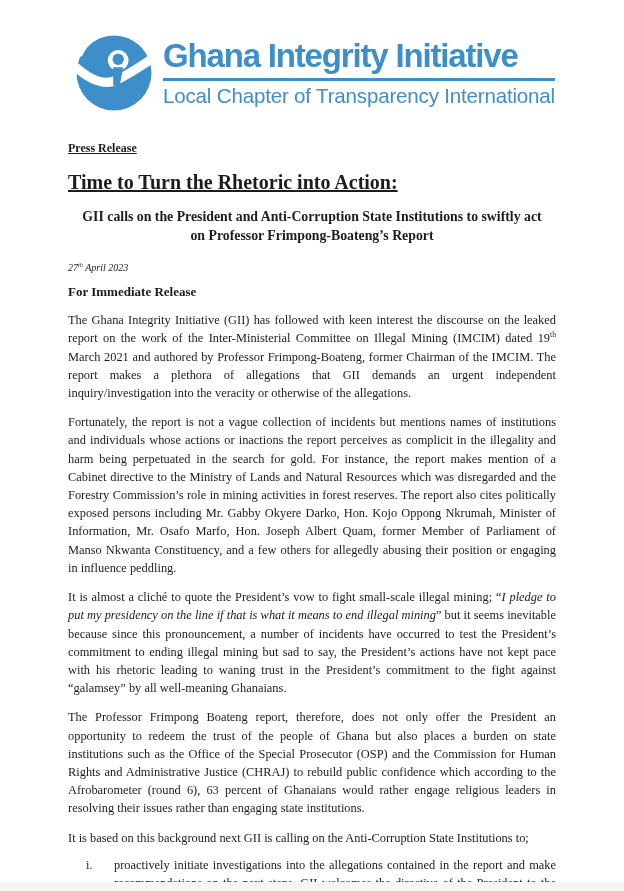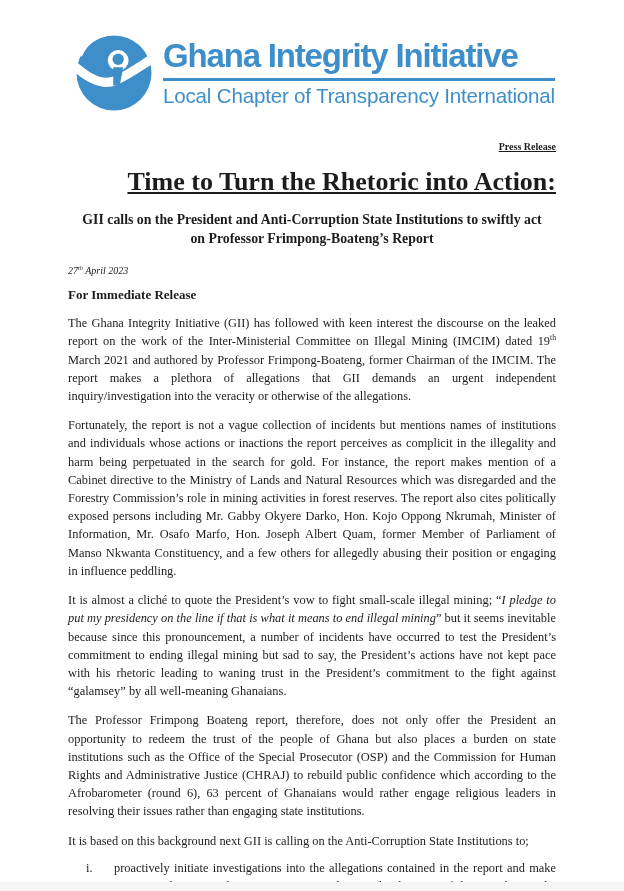--- a/index.html
+++ b/index.html
@@ -27,25 +27,25 @@
   .logo-rule { height: 3px; background: var(--brand); width: 392px; margin: 6px 0 3px; }
   .logo-subtitle {
     font-family: "Liberation Sans", sans-serif;
     font-size: 21px; line-height: 1.1; color: var(--brand);
     letter-spacing: -0.2px; transform: scaleX(0.98); transform-origin: left; white-space: nowrap;
   }
 
   
   .content { margin: 0 68px; }
   .kicker {
-    text-align: right; font-weight: bold; font-size: 10px;
+    text-align: left; font-weight: bold; font-size: 12px;
     text-decoration: underline; margin-top: 28px;
   }
   .headline {
-    text-align: right; font-weight: bold; font-size: 26px;
+    text-align: left; font-weight: bold; font-size: 20px;
     text-decoration: underline; margin: 15px 0 0 0;
   }
   .subheadline {
     text-align: center; font-weight: bold; 
     font-size: 13.8px; line-height: 1.35; margin-top: 14px;
   }
   .date-line { font-style: italic; font-size: 10px; margin-top: 17px; }
   .release-label {
     font-weight: bold; font-size: 13px; margin-top: 11px;
   }

